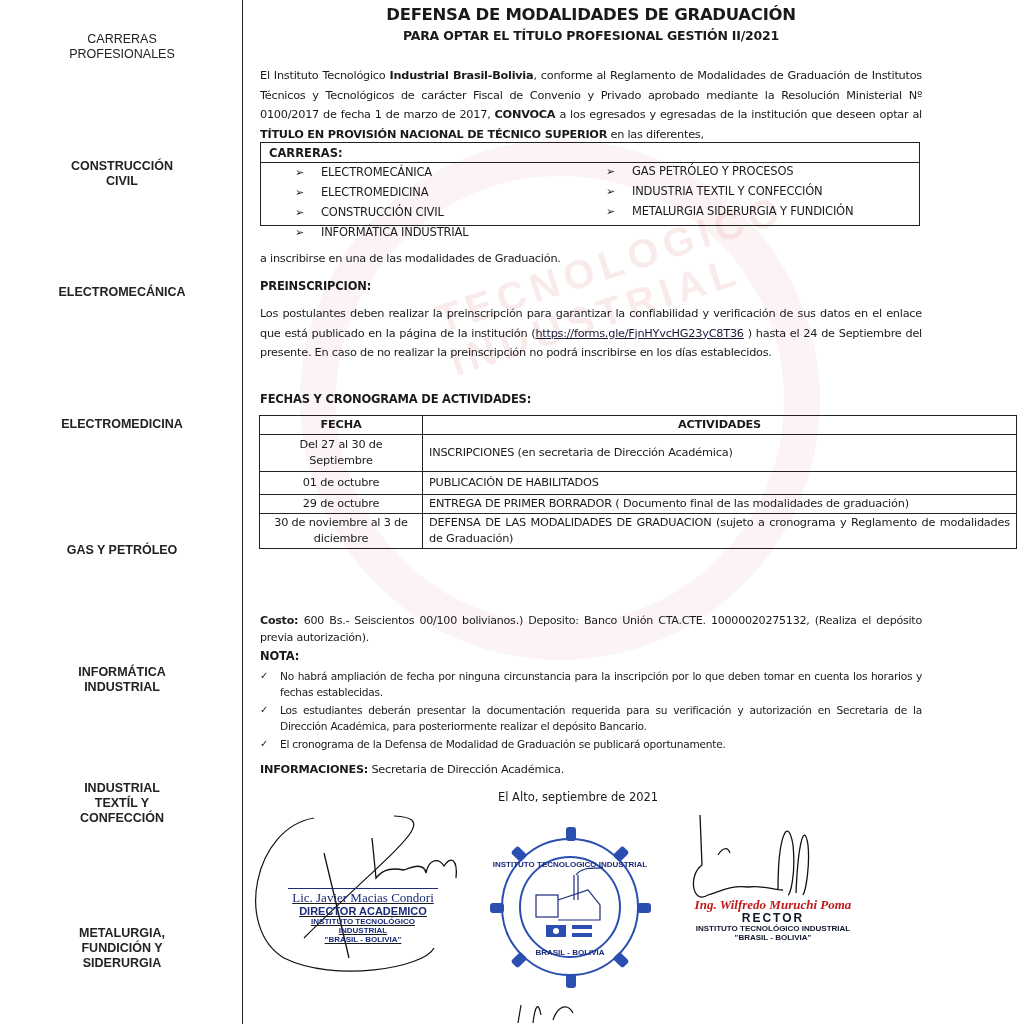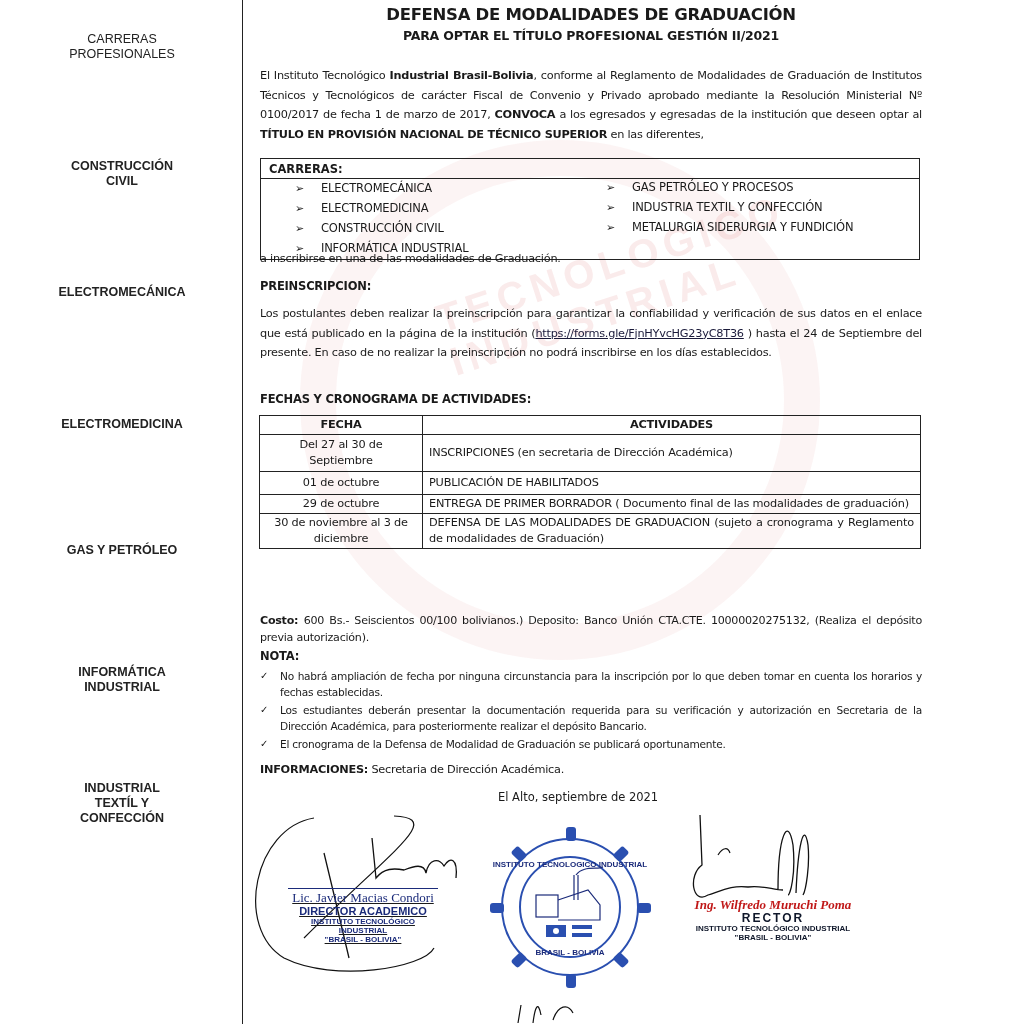--- a/index.html
+++ b/index.html
@@ -7,28 +7,28 @@
   .sidebar { position:absolute; left:0; top:0; width:242px; height:1024px; border-right:1.5px solid #222; }
   .side-item { position:absolute; right:10px; width:220px; text-align:center; font-family:"Liberation Sans", sans-serif; font-size:12.5px; line-height:15px; color:#222; }
   .side-item.bold { font-weight:bold; }
   .main { position:absolute; left:258px; top:0; width:666px; height:1024px; font-family:"DejaVu Sans", sans-serif; }
   .watermark { position:absolute; left:300px; top:140px; width:520px; height:520px; border-radius:50%; border:36px solid rgba(220,120,120,0.08); box-sizing:border-box; pointer-events:none; }
   .watermark-text { position:absolute; left:430px; top:205px; font-size:40px; font-weight:bold; color:rgba(210,90,90,0.12); transform:rotate(-18deg); letter-spacing:6px; pointer-events:none; }
   .title { position:absolute; left:0; top:5px; width:666px; text-align:center; font-size:16.5px; font-weight:bold; letter-spacing:-0.3px; }
   .subtitle { position:absolute; left:0; top:28px; width:666px; text-align:center; font-size:12.5px; font-weight:bold; letter-spacing:-0.2px; }
   .para { position:absolute; left:2px; width:662px; font-size:11.3px; line-height:19.5px; text-align:justify; letter-spacing:-0.25px; }
   .para b { font-weight:bold; }
-  .carreras-box { position:absolute; left:2px; top:158px; width:660px; height:102px; border:1.3px solid #222; box-sizing:border-box; }
+  .carreras-box { position:absolute; left:2px; top:142px; width:660px; height:84px; border:1.3px solid #222; box-sizing:border-box; }
   .carreras-head { position:absolute; left:8px; top:3px; font-size:11.5px; font-weight:bold; }
   .carreras-rule { position:absolute; left:0; right:0; top:19px; border-top:1.2px solid #222; }
   .career { position:absolute; font-size:11.5px; letter-spacing:-0.2px; }
   .career .arrow { display:inline-block; width:26px; font-size:11px; }
   .section-head { position:absolute; left:2px; font-size:11.5px; font-weight:bold; letter-spacing:-0.2px; }
   .link { text-decoration:underline; color:#1a1a3a; }
-  table.crono { position:absolute; left:1px; top:415px; width:662px; border-collapse:collapse; font-size:11.3px; letter-spacing:-0.2px; }
+  table.crono { position:absolute; left:1px; top:415px; width:758px; border-collapse:collapse; font-size:11.3px; letter-spacing:-0.2px; }
   table.crono th, table.crono td { border:1.2px solid #222; padding:1px 6px; line-height:16px; }
   table.crono th { font-weight:bold; text-align:center; height:15px; }
   table.crono td.fecha { text-align:center; width:126px; }
   table.crono td.act { text-align:justify; }
   .notes { position:absolute; left:0; top:668px; width:664px; font-size:10.6px; line-height:16px; letter-spacing:-0.25px; }
   .note { position:relative; padding-left:22px; margin-bottom:2px; text-align:justify; }
   .note .check { position:absolute; left:2px; top:0; font-size:10px; }
   .place-date { position:absolute; left:240px; top:790px; font-size:11.5px; }
   .sig-block { position:absolute; text-align:center; }
   .sig-name { font-family:"Liberation Serif", serif; font-size:13px; color:#1b2b7a; }
@@ -60,20 +60,25 @@
     <div>GAS Y PETRÓLEO</div>
   </div>
   <div class="side-item bold" style="top:665px;">
     <div>INFORMÁTICA</div>
     <div>INDUSTRIAL</div>
   </div>
   <div class="side-item bold" style="top:781px;">
     <div>INDUSTRIAL</div>
     <div>TEXTÍL Y</div>
     <div>CONFECCIÓN</div>
+  </div>
+  <div class="side-item bold" style="top:926px;">
+    <div>METALURGIA,</div>
+    <div>FUNDICIÓN Y</div>
+    <div>SIDERURGIA</div>
   </div>
 </div>
 
 <div class="watermark"></div>
 <div class="watermark-text">TECNOLOGICO INDUSTRIAL</div>
 
 <div class="main">
   <div class="title">DEFENSA DE MODALIDADES DE GRADUACIÓN</div>
   <div class="subtitle">PARA OPTAR EL TÍTULO PROFESIONAL GESTIÓN II/2021</div>
 

